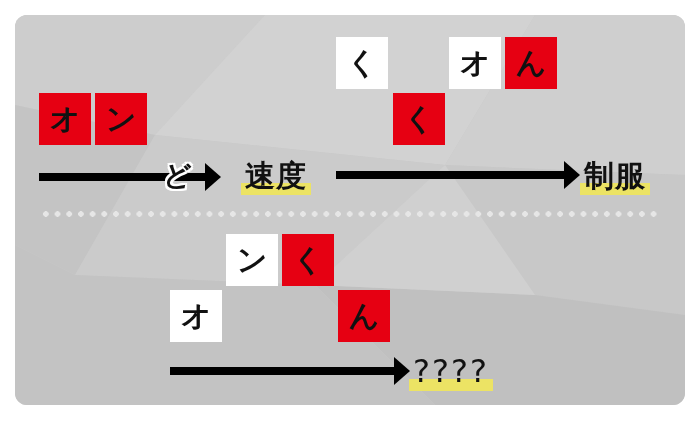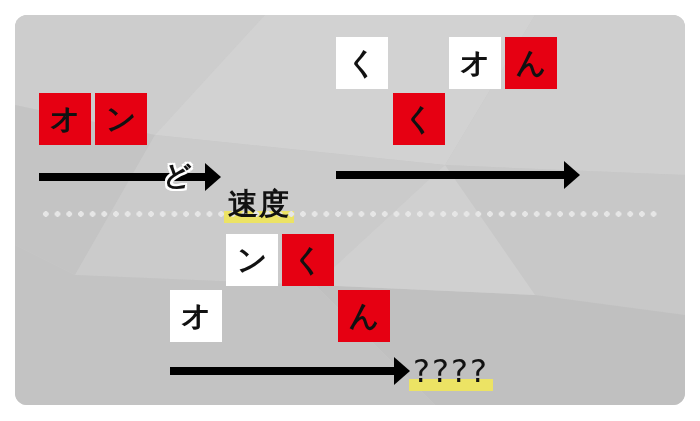--- a/index.html
+++ b/index.html
@@ -50,21 +50,21 @@
   <div class="tile red" style="left:80px;top:78px;">
     <span>ン</span>
   </div>
 
   <svg class="arrow" style="left:24px;top:148px;" width="182" height="28">
     <rect x="0" y="10" width="168" height="8" fill="#000"></rect>
     <polygon points="166,0 182,14 166,28" fill="#000"></polygon>
   </svg>
   <div class="mid-char" style="left:148px;top:147px;">ど</div>
 
-  <div class="word" style="left:213px;top:146px;margin-top:28px;">
+  <div class="word" style="left:230px;top:146px;">
     <div class="hl"></div>
     <span class="txt">速度</span>
   </div>
 
   <div class="tile white" style="left:321px;top:22px;">
     <span>く</span>
   </div>
   <div class="tile red" style="left:378px;top:78px;">
     <span>く</span>
   </div>
@@ -72,20 +72,24 @@
     <span>オ</span>
   </div>
   <div class="tile red" style="left:490px;top:22px;">
     <span>ん</span>
   </div>
 
   <svg class="arrow" style="left:321px;top:146px;" width="244" height="28">
     <rect x="0" y="10" width="230" height="8" fill="#000"></rect>
     <polygon points="228,0 244,14 228,28" fill="#000"></polygon>
   </svg>
+  <div class="word" style="left:569px;top:146px;">
+    <div class="hl"></div>
+    <span class="txt">制服</span>
+  </div>
 
   <div class="dot-line" style="left:25px;top:196px;"></div>
 
   <div class="tile white" style="left:211px;top:219px;">
     <span>ン</span>
   </div>
   <div class="tile red" style="left:267px;top:219px;">
     <span>く</span>
   </div>
   <div class="tile white" style="left:155px;top:275px;">

